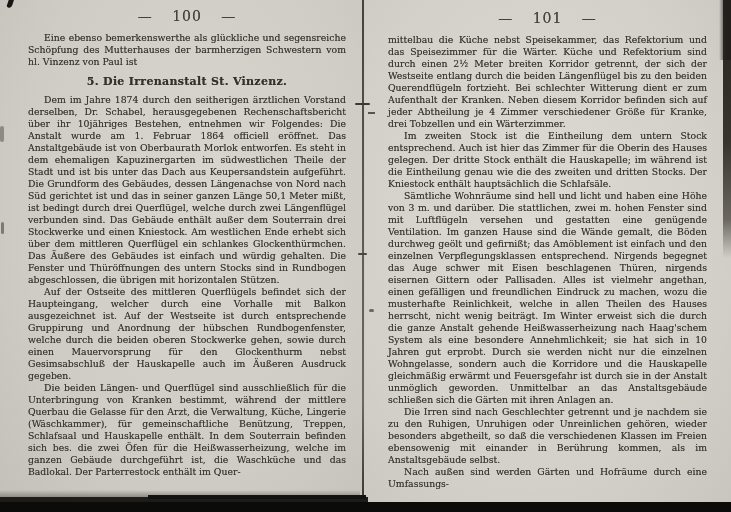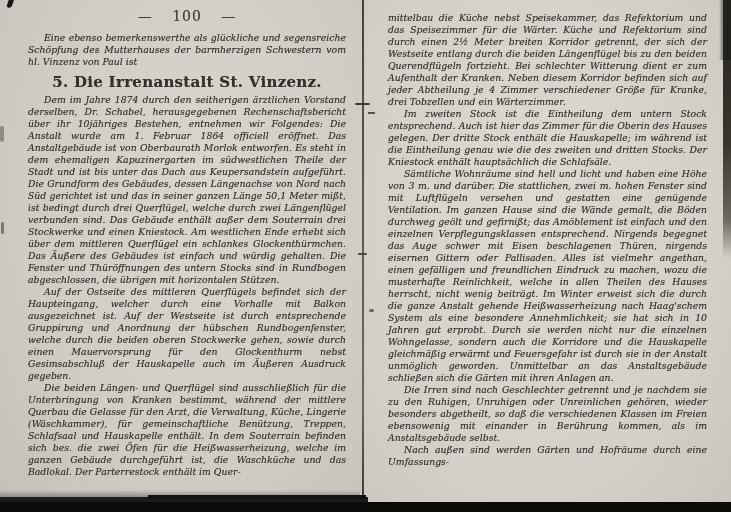--- a/index.html
+++ b/index.html
@@ -41,43 +41,44 @@
     background:linear-gradient(to top,#8f8c86 0%, rgba(143,140,134,0) 100%);}
 
   
   .col{position:absolute;color:#3a3632;font-size:9.3px;line-height:12px;text-align:justify;
        text-shadow:0 0 0.5px rgba(58,54,50,0.65);}
   .col-left{left:28px;top:10px;width:318px;}
   .col-right{left:388px;top:12px;width:319px;}
 
   .page-number{text-align:center;font-size:14px;color:#45413c;word-spacing:14px;
     letter-spacing:1px;margin:0 0 10px 0;}
-  .para{margin:0;font-style:italic;}
+  .para{margin:0;}
   .para.indent{text-indent:16px;}
-  .chapter-heading{font-size:15px;font-weight:bold;text-align:center;letter-spacing:0.3px;
+  .chapter-heading{font-size:11px;font-weight:bold;text-align:center;letter-spacing:0.3px;
     margin:8px 0 6px 0;color:#34302c;}
 </style>
 </head>
 <body>
 
 <div class="scan">
 
   <div class="page-bg-left"></div>
   <div class="page-bg-right"></div>
 
   <div class="col col-left">
     <div class="page-number">— 100 —</div>
     <p class="para indent">Eine ebenso bemerkenswerthe als glückliche und segensreiche Schöpfung des Mutterhauses der barmherzigen Schwestern vom hl. Vinzenz von Paul ist</p>
     <h2 class="chapter-heading">5. Die Irrenanstalt St. Vinzenz.</h2>
     <p class="para indent">Dem im Jahre 1874 durch den seitherigen ärztlichen Vorstand derselben, Dr. Schabel, herausgegebenen Rechenschaftsbericht über ihr 10jähriges Bestehen, entnehmen wir Folgendes: Die Anstalt wurde am 1. Februar 1864 officiell eröffnet. Das Anstaltgebäude ist von Oberbaurath Morlok entworfen. Es steht in dem ehemaligen Kapuzinergarten im südwestlichen Theile der Stadt und ist bis unter das Dach aus Keupersandstein aufgeführt. Die Grundform des Gebäudes, dessen Längenachse von Nord nach Süd gerichtet ist und das in seiner ganzen Länge 50,1 Meter mißt, ist bedingt durch drei Querflügel, welche durch zwei Längenflügel verbunden sind. Das Gebäude enthält außer dem Souterrain drei Stockwerke und einen Kniestock. Am westlichen Ende erhebt sich über dem mittleren Querflügel ein schlankes Glockenthürmchen. Das Äußere des Gebäudes ist einfach und würdig gehalten. Die Fenster und Thüröffnungen des untern Stocks sind in Rundbogen abgeschlossen, die übrigen mit horizontalen Stützen.</p>
     <p class="para indent">Auf der Ostseite des mittleren Querflügels befindet sich der Haupteingang, welcher durch eine Vorhalle mit Balkon ausgezeichnet ist. Auf der Westseite ist durch entsprechende Gruppirung und Anordnung der hübschen Rundbogenfenster, welche durch die beiden oberen Stockwerke gehen, sowie durch einen Mauervorsprung für den Glockenthurm nebst Gesimsabschluß der Hauskapelle auch im Äußeren Ausdruck gegeben.</p>
     <p class="para indent">Die beiden Längen- und Querflügel sind ausschließlich für die Unterbringung von Kranken bestimmt, während der mittlere Querbau die Gelasse für den Arzt, die Verwaltung, Küche, Lingerie (Wäschkammer), für gemeinschaftliche Benützung, Treppen, Schlafsaal und Hauskapelle enthält. In dem Souterrain befinden sich bes. die zwei Öfen für die Heißwasserheizung, welche im ganzen Gebäude durchgeführt ist, die Waschküche und das Badlokal. Der Parterrestock enthält im Quer-</p>
   </div>
 
   <div class="col col-right">
+    <div class="page-number">— 101 —</div>
     <p class="para">mittelbau die Küche nebst Speisekammer, das Refektorium und das Speisezimmer für die Wärter. Küche und Refektorium sind durch einen 2½ Meter breiten Korridor getrennt, der sich der Westseite entlang durch die beiden Längenflügel bis zu den beiden Querendflügeln fortzieht. Bei schlechter Witterung dient er zum Aufenthalt der Kranken. Neben diesem Korridor befinden sich auf jeder Abtheilung je 4 Zimmer verschiedener Größe für Kranke, drei Tobzellen und ein Wärterzimmer.</p>
     <p class="para indent">Im zweiten Stock ist die Eintheilung dem untern Stock entsprechend. Auch ist hier das Zimmer für die Oberin des Hauses gelegen. Der dritte Stock enthält die Hauskapelle; im während ist die Eintheilung genau wie die des zweiten und dritten Stocks. Der Kniestock enthält hauptsächlich die Schlafsäle.</p>
     <p class="para indent">Sämtliche Wohnräume sind hell und licht und haben eine Höhe von 3 m. und darüber. Die stattlichen, zwei m. hohen Fenster sind mit Luftflügeln versehen und gestatten eine genügende Ventilation. Im ganzen Hause sind die Wände gemalt, die Böden durchweg geölt und gefirnißt; das Amöblement ist einfach und den einzelnen Verpflegungsklassen entsprechend. Nirgends begegnet das Auge schwer mit Eisen beschlagenen Thüren, nirgends eisernen Gittern oder Pallisaden. Alles ist vielmehr angethan, einen gefälligen und freundlichen Eindruck zu machen, wozu die musterhafte Reinlichkeit, welche in allen Theilen des Hauses herrscht, nicht wenig beiträgt. Im Winter erweist sich die durch die ganze Anstalt gehende Heißwasserheizung nach Haag'schem System als eine besondere Annehmlichkeit; sie hat sich in 10 Jahren gut erprobt. Durch sie werden nicht nur die einzelnen Wohngelasse, sondern auch die Korridore und die Hauskapelle gleichmäßig erwärmt und Feuersgefahr ist durch sie in der Anstalt unmöglich geworden. Unmittelbar an das Anstaltsgebäude schließen sich die Gärten mit ihren Anlagen an.</p>
     <p class="para indent">Die Irren sind nach Geschlechter getrennt und je nachdem sie zu den Ruhigen, Unruhigen oder Unreinlichen gehören, wieder besonders abgetheilt, so daß die verschiedenen Klassen im Freien ebensowenig mit einander in Berührung kommen, als im Anstaltsgebäude selbst.</p>
     <p class="para indent">Nach außen sind werden Gärten und Hofräume durch eine Umfassungs-</p>
   </div>
 
   <div class="gutter"></div>
   <div class="gutter-tick1"></div>
   <div class="gutter-tick2"></div>

